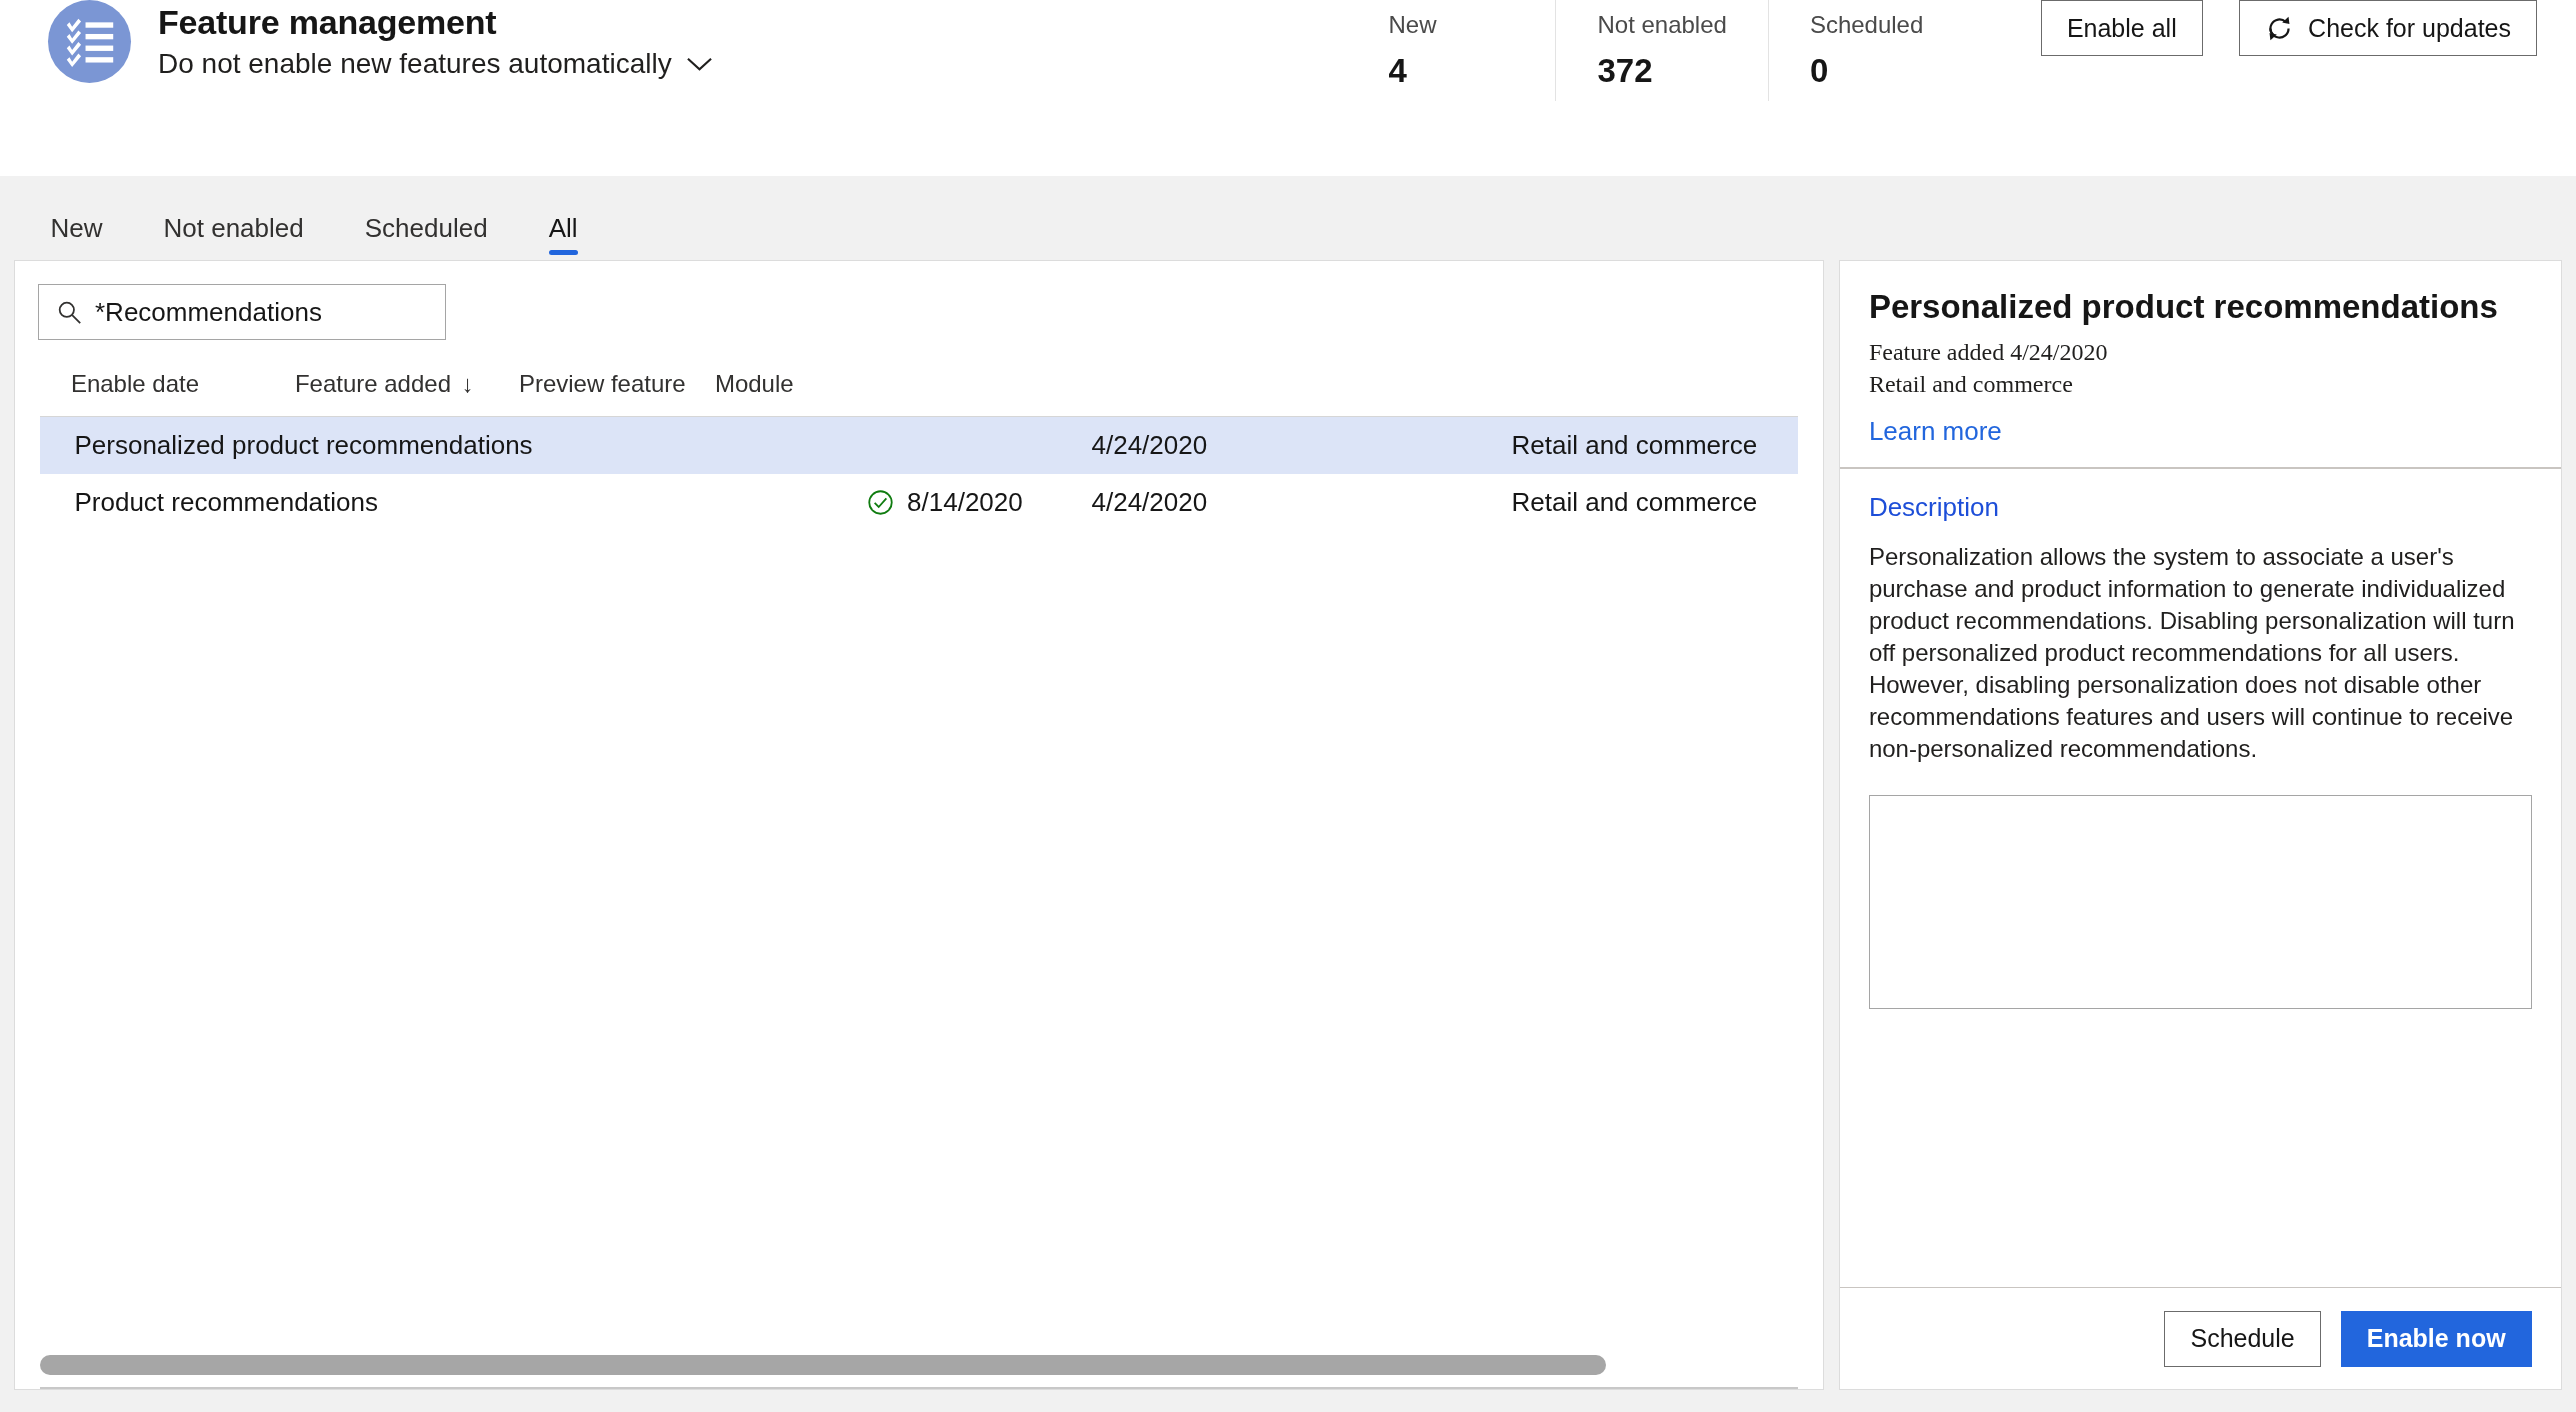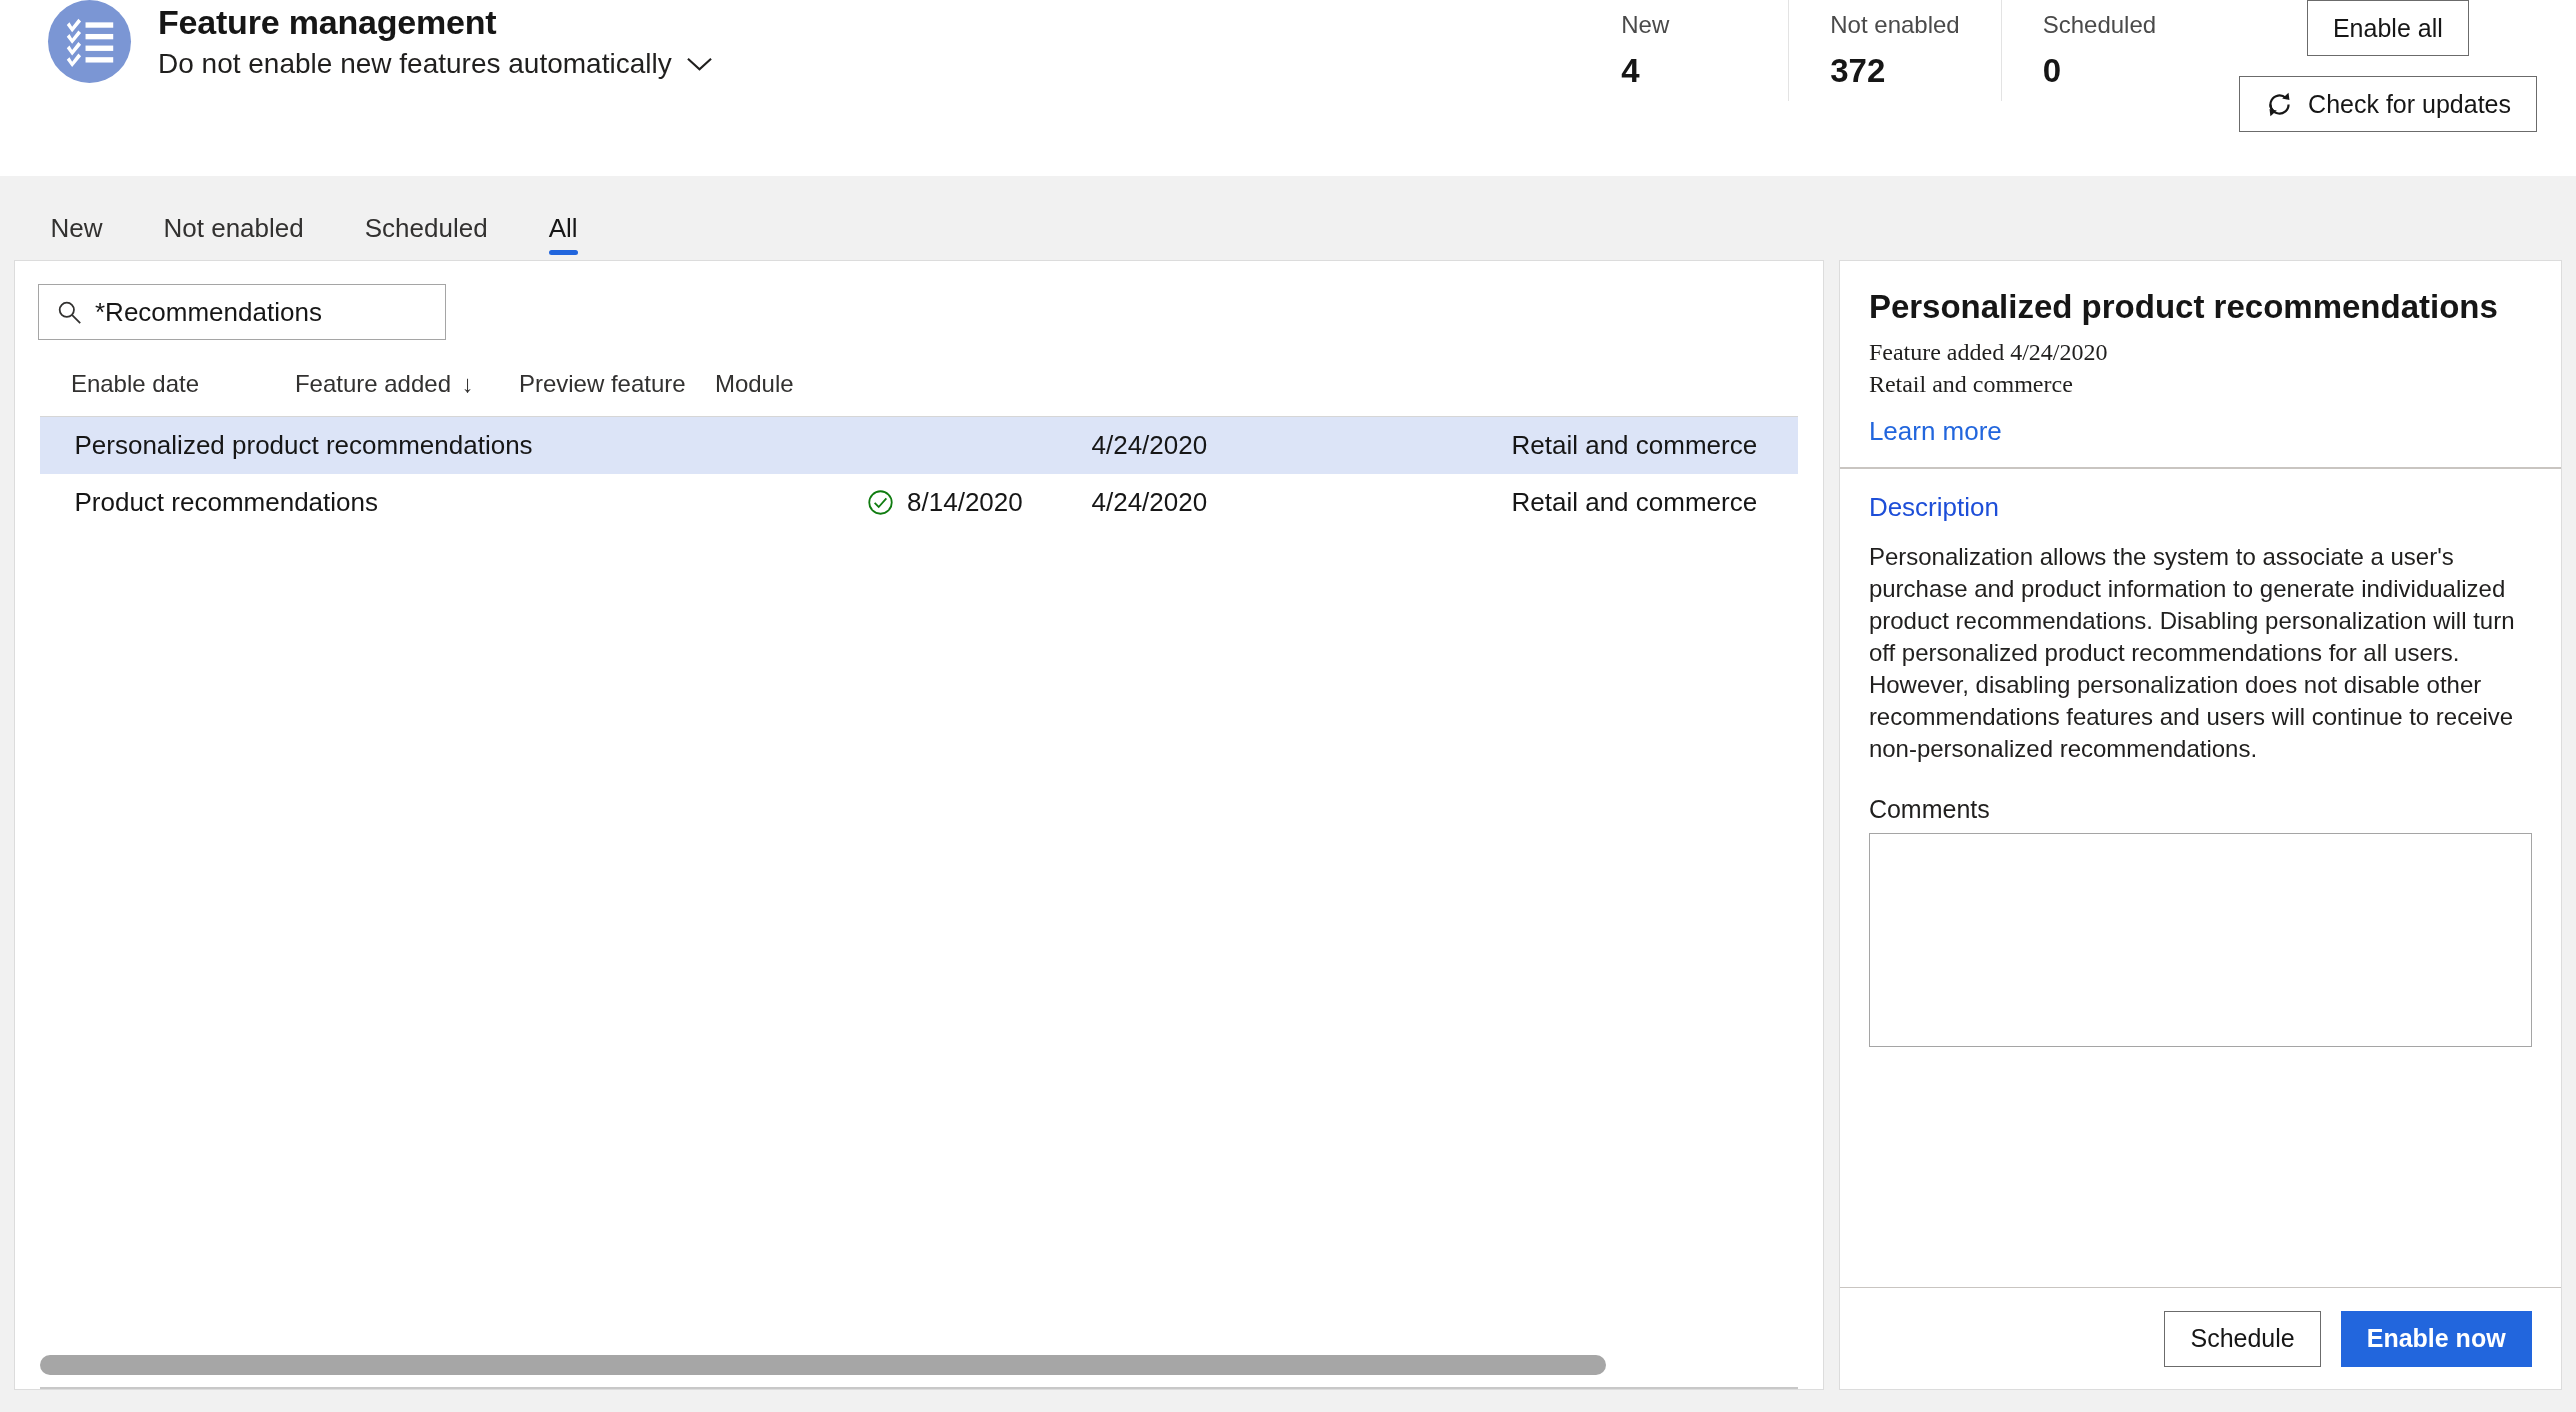--- a/index.html
+++ b/index.html
@@ -38,21 +38,21 @@
   .stats { display: flex; align-items: stretch; height: 101px; }
   .stat {
     display: flex; flex-direction: column; justify-content: center;
     padding: 0 41px;
     min-width: 208px;
   }
   .stat + .stat { border-left: 1.8px solid #e3e3e3; }
   .stat-label { font-size: 24px; color: #4a4a4a; margin-bottom: 12.6px; }
   .stat-value { font-size: 33px; font-weight: 700; color: #161616; }
 
-  .header-actions { display: flex; align-items: center; gap: 20px; margin-left: 30px; flex-direction: column; }
+  .header-actions { display: flex; align-items: center; gap: 36px; margin-left: 65px; }
   .btn {
     font-family: "Liberation Sans", sans-serif;
     font-size: 25px;
     background: #ffffff;
     border: 1.8px solid #6b6b6b;
     color: #161616;
     padding: 0 25px;
     height: 56px;
     display: inline-flex; align-items: center; justify-content: center; gap: 14.4px;
     cursor: pointer;
@@ -338,21 +338,20 @@
       <div class="detail-title">Personalized product recommendations</div>
       <div class="detail-meta">Feature added 4/24/2020</div>
       <div class="detail-meta">Retail and commerce</div>
       <a class="learn-more">Learn more</a>
     </div>
     <div class="detail-divider"></div>
 
     <div class="detail-body">
       <div class="sec-label">Description</div>
       <div class="description">Personalization allows the system to associate a user's purchase and product information to generate individualized product recommendations. Disabling personalization will turn off personalized product recommendations for all users. However, disabling personalization does not disable other recommendations features and users will continue to receive non-personalized recommendations.</div>
-      <div class="comments-label">Comments</div>
       <textarea class="comments-box" style=""></textarea>
     </div>
 
     <div class="detail-footer">
       <button class="btn">Schedule</button>
       <button class="btn btn-primary">Enable now</button>
     </div>
   </div>
 
 </div>

